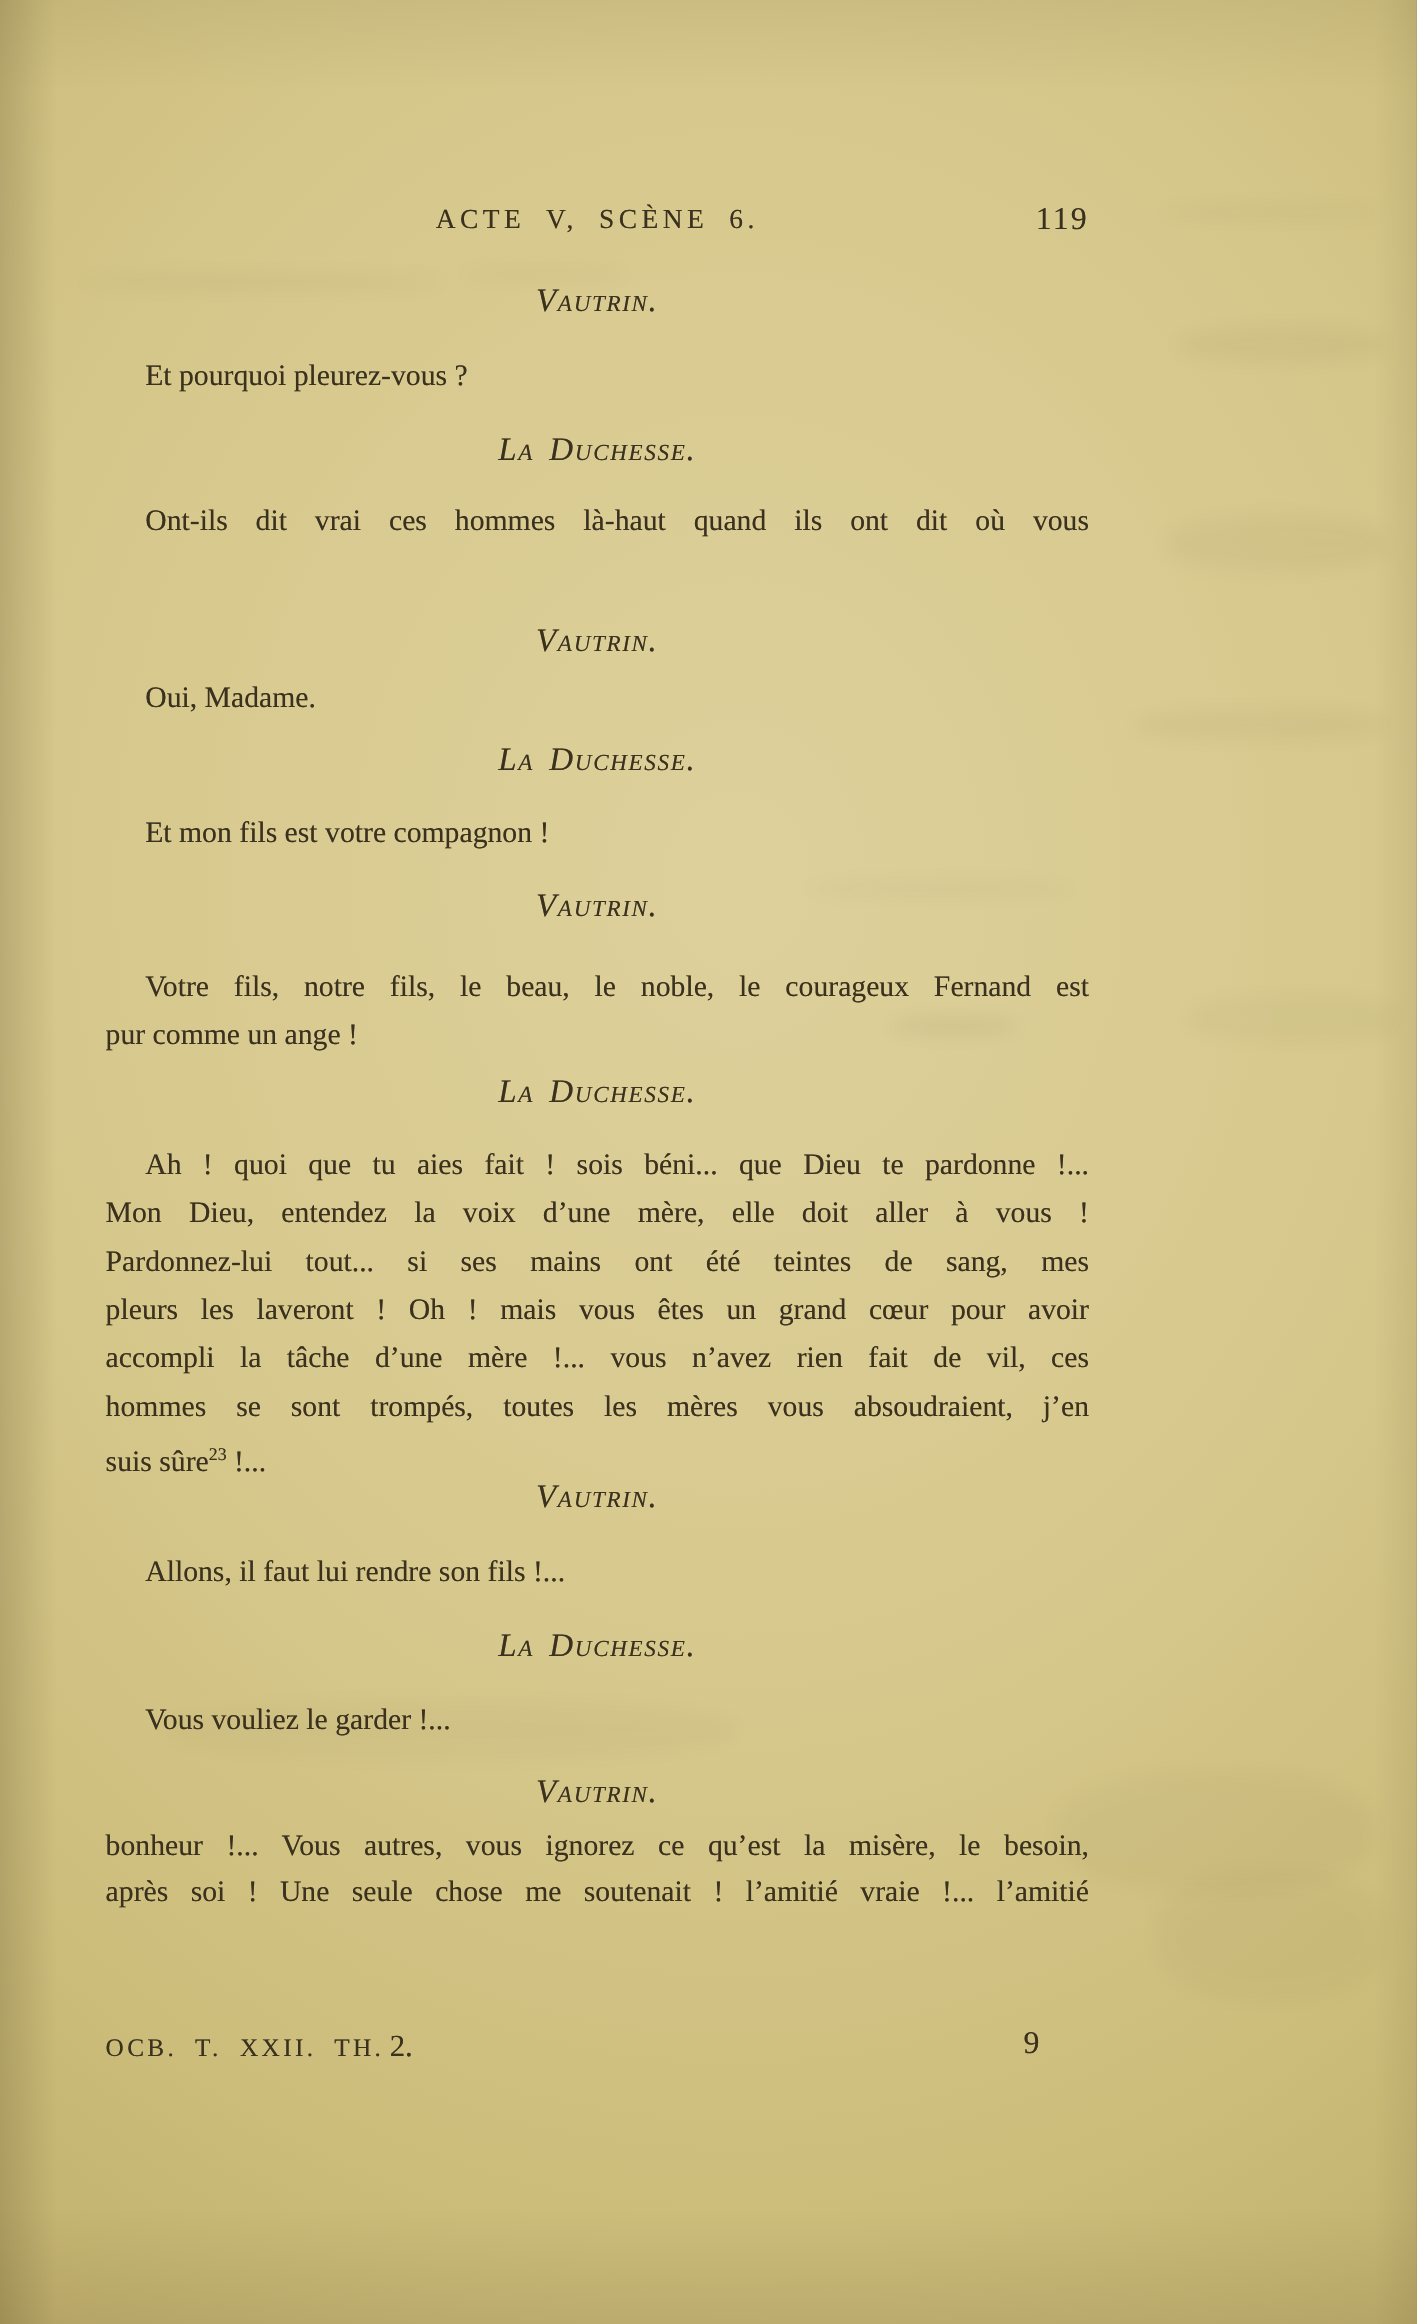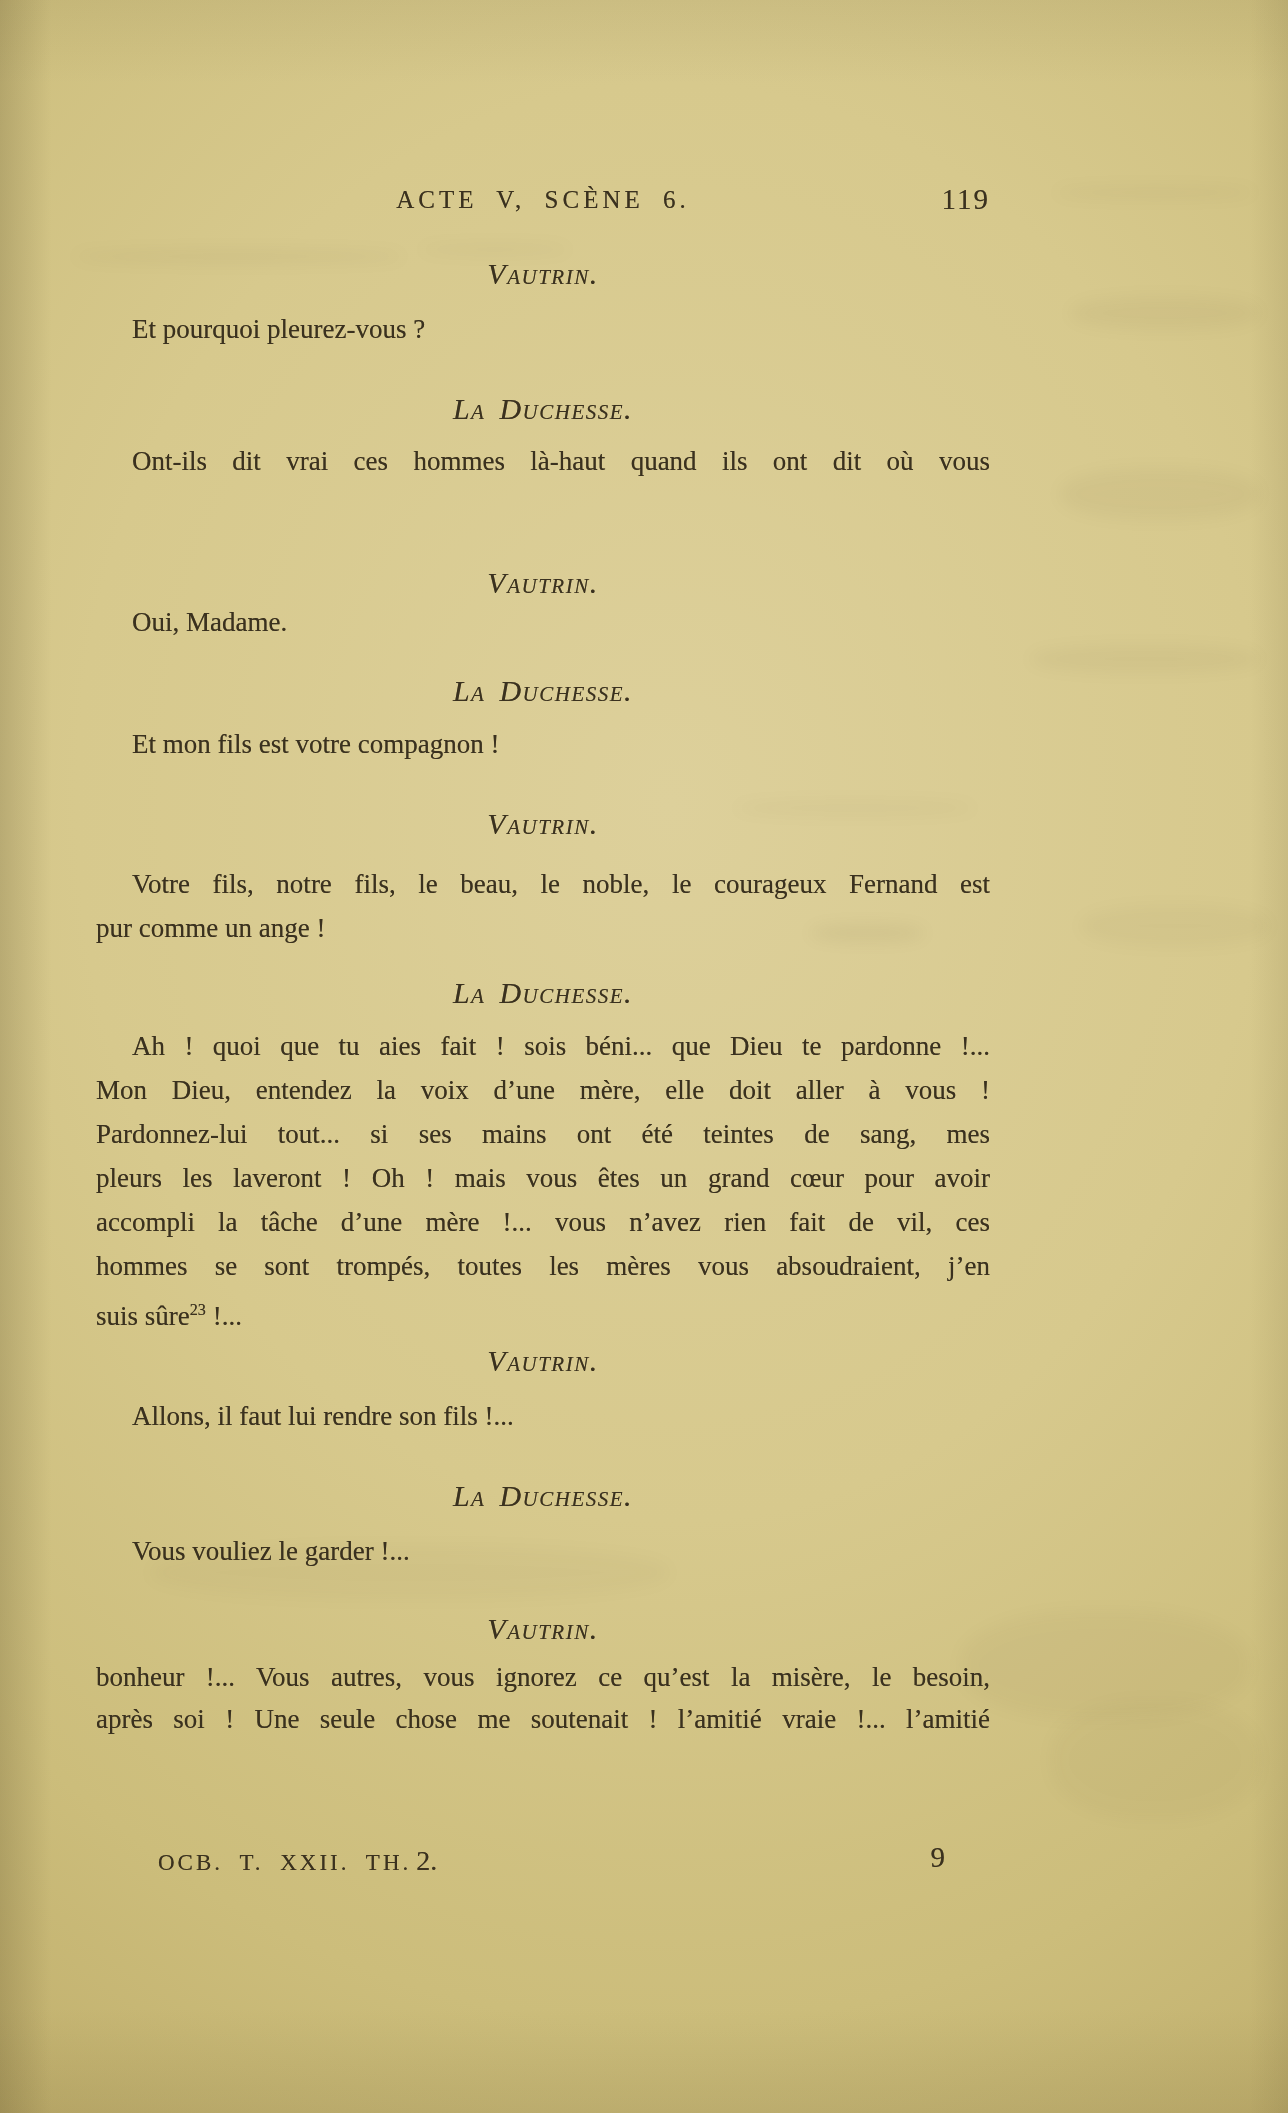--- a/index.html
+++ b/index.html
@@ -24,24 +24,24 @@
   .running-title { font-size:25px; letter-spacing:4px; word-spacing:9px; }
   .page-number { position:absolute; right:0; top:-3px; font-size:29px; letter-spacing:2px; }
   .speaker {
     position:absolute; left:0; width:100%; text-align:center;
     font-variant:small-caps; font-size:30px; letter-spacing:1.5px; word-spacing:5px;font-style:italic;
   }
   .cue, .para { position:absolute; left:0; width:100%; font-size:27px; line-height:44px; }
   .lh42 { line-height:42px; }
   .pline { display:block; }
   .just { text-align:justify; text-align-last:justify; }
-  .ind { text-indent:36px; }
+  .ind { text-indent:36px;margin-top:12px; }
   .sup { font-size:0.6em; vertical-align:super; letter-spacing:0; }
   .footer { position:absolute; top:1845px; left:0; width:100%; }
-  .imprint { margin-left:62px; font-size:23px; letter-spacing:3px; word-spacing:8px; }
+  .imprint { font-size:23px; letter-spacing:3px; word-spacing:8px; }
   .imprint-num { font-size:28px; margin-left:5px; }
   .sheet-number { position:absolute; right:45px; top:-4px; font-size:29px; }
   .smudge { position:absolute; background:#5d4c28; filter:blur(8px); border-radius:45%; pointer-events:none; }
 </style>
 </head>
 <body>
 
 <div class="scan">
 
   <div class="smudge" style="top:250px;left:74px;width:330px;height:13px;opacity:.06;"></div>

